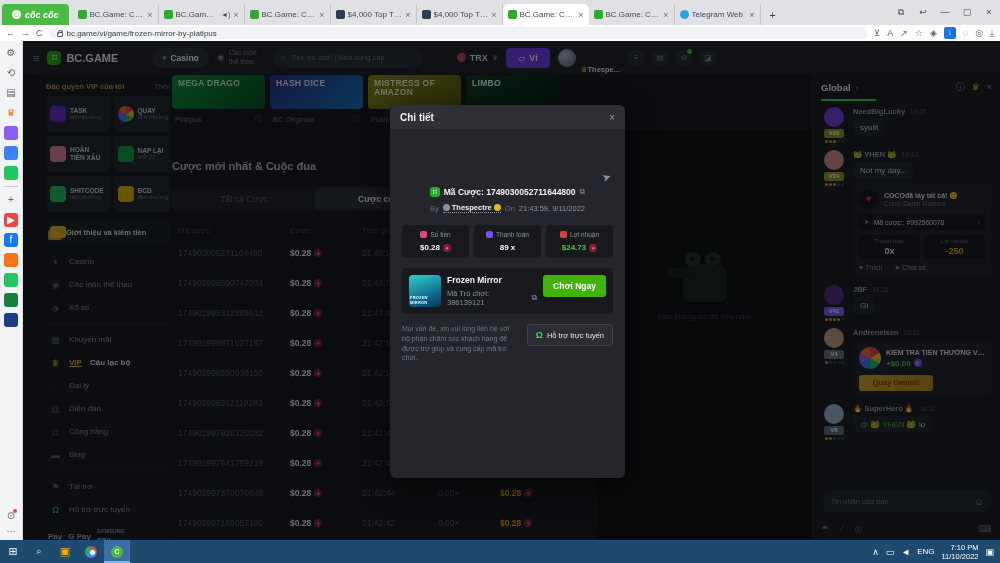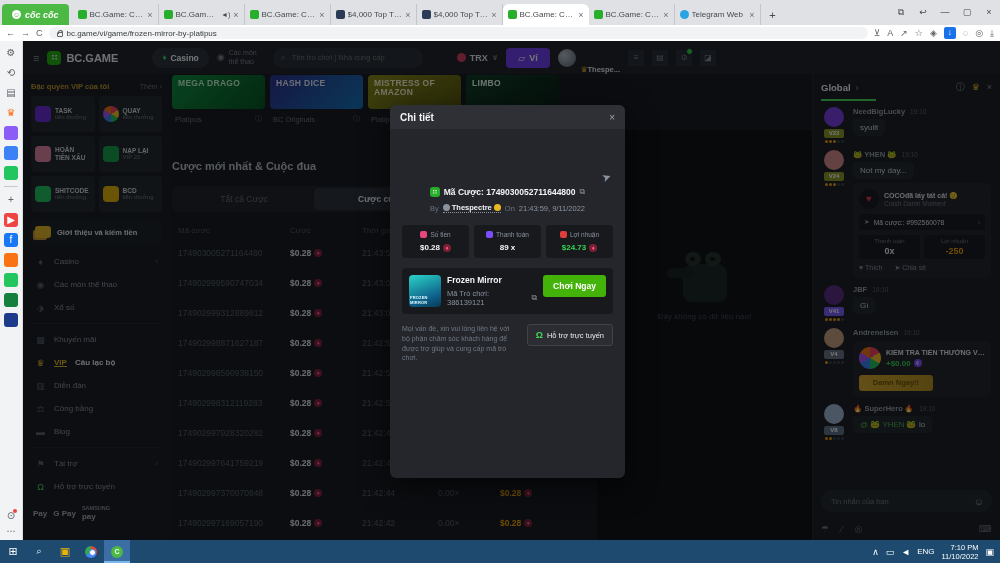--- a/index.html
+++ b/index.html
@@ -57,31 +57,31 @@
   .chev{color:#6b7280;font-size:8px;}
   .walletbtn{height:20px;background:#6d3ced;border-radius:4px;color:#fff;font-size:9px;font-weight:bold;display:flex;align-items:center;gap:4px;padding:0 12px;}
   .userbox{display:flex;align-items:center;gap:5px;}
   .uava{width:18px;height:18px;border-radius:50%;background:radial-gradient(circle at 35% 35%,#b9c2cc,#5a6470);}
   .uname{color:#e7eaee;font-size:7.5px;font-weight:bold;line-height:1.2;margin-top:32px;}
   .uvip{color:#7d8592;font-size:6.5px;font-weight:normal;}
   .hic{width:16px;height:16px;border-radius:3px;background:#262a31;color:#8b93a0;font-size:8px;text-align:center;line-height:16px;position:relative;}
   .hic.greendot::after{content:"";position:absolute;right:-1px;top:-2px;width:5px;height:5px;border-radius:50%;background:#2fd04a;border:1px solid #1d2127;}
 
   
-  .sidebar{position:absolute;left:0;top:33px;width:147px;bottom:0;background:#17191e;padding:6px 8px;overflow:hidden;}
+  .sidebar{position:absolute;left:15px;top:33px;width:147px;bottom:0;background:#17191e;padding:6px 8px;overflow:hidden;}
   .viphead{display:flex;justify-content:space-between;align-items:center;margin:2px 0 5px;}
   .viphead .t{color:#c79a2e;font-size:7.5px;font-weight:bold;}
   .viphead .m{color:#6b7280;font-size:7px;}
   .tiles{display:grid;grid-template-columns:1fr 1fr;gap:4px;}
   .tile{height:36px;background:#23262c;border-radius:4px;display:flex;align-items:center;gap:4px;padding:0 4px;}
   .tileic{width:16px;height:16px;border-radius:4px;flex:none;}
   .tiletxt .l{color:#d7dbe0;font-size:6.5px;font-weight:bold;line-height:1.2;}
   .tiletxt .s{color:#707884;font-size:6px;line-height:1.2;}
   .wheel{background:conic-gradient(#f43f5e 0 60deg,#fbbf24 0 120deg,#22c55e 0 180deg,#3b82f6 0 240deg,#a855f7 0 300deg,#f97316 0 360deg);border-radius:50%;}
-  .refer{margin:8px 0 4px;display:flex;align-items:center;gap:6px;background:#1c1f25;border-radius:4px;padding:6px 4px;}
+  .refer{margin:8px 0 4px;display:flex;align-items:center;background:#1c1f25;border-radius:4px;padding:6px 4px;}
   .coins{width:16px;height:12px;background:#e8b923;border-radius:3px;box-shadow:-3px 3px 0 -1px #c79a2e;}
   .refer .t{color:#e7eaee;font-size:7.5px;font-weight:bold;}
   .smenu{margin-top:6px;}
   .sitem{display:flex;align-items:center;gap:8px;height:23px;color:#8b93a0;font-size:8px;padding:0 4px;}
   .sitem .ic{width:11px;text-align:center;color:#596270;font-size:9px;}
   .sitem .chv{margin-left:auto;color:#596270;font-size:8px;}
   .sitem .gold{color:#e8b923;font-weight:bold;text-decoration:underline;}
   .sitem .wht{color:#e7eaee;font-weight:bold;}
   .sdiv{height:1px;background:#23262c;margin:4px 0;}
   .pays{display:flex;gap:6px;align-items:center;margin-top:8px;padding:0 2px;}
@@ -424,20 +424,24 @@
           <div class="sitem">
             <span class="ic">▩</span>
             <span>Khuyến mãi</span>
           </div>
           <div class="sitem">
             <span class="ic" style="color: rgb(232, 185, 35);">♛</span>
             <span class="gold">VIP</span>
             <span class="wht">Câu lạc bộ</span>
           </div>
           <div class="sitem">
+            <span class="ic">◌</span>
+            <span>Đại lý</span>
+          </div>
+          <div class="sitem">
             <span class="ic">▥</span>
             <span>Diễn đàn</span>
           </div>
           <div class="sitem">
             <span class="ic">⚖</span>
             <span>Công bằng</span>
           </div>
           <div class="sitem">
             <span class="ic">▬</span>
             <span>Blog</span>
@@ -692,21 +696,21 @@
                 <div class="cardtop">
                   <span class="tileic wheel"></span>
                   <div style="min-width: 0px;">
                     <div class="cardtitle">KIỂM TRA TIỀN THƯỞNG VÒNG QU</div>
                     <div class="amtrow">
                       <span class="amt">+$0.00</span>
                       <span class="coin">¢</span>
                     </div>
                   </div>
                 </div>
-                <div class="spinbtn">Damn Ngay!!</div>
+                <div class="spinbtn">Quay Damn!!</div>
               </div>
             </div>
           </div>
           <div class="msg">
             <div class="avcol">
               <div class="avatar" style="background: rgb(159, 184, 214);"></div>
               <div class="vbadge" style="background: rgb(95, 115, 135);">V8</div>
               <div class="pips">
                 <span class="pip on"></span>
                 <span class="pip on"></span>

